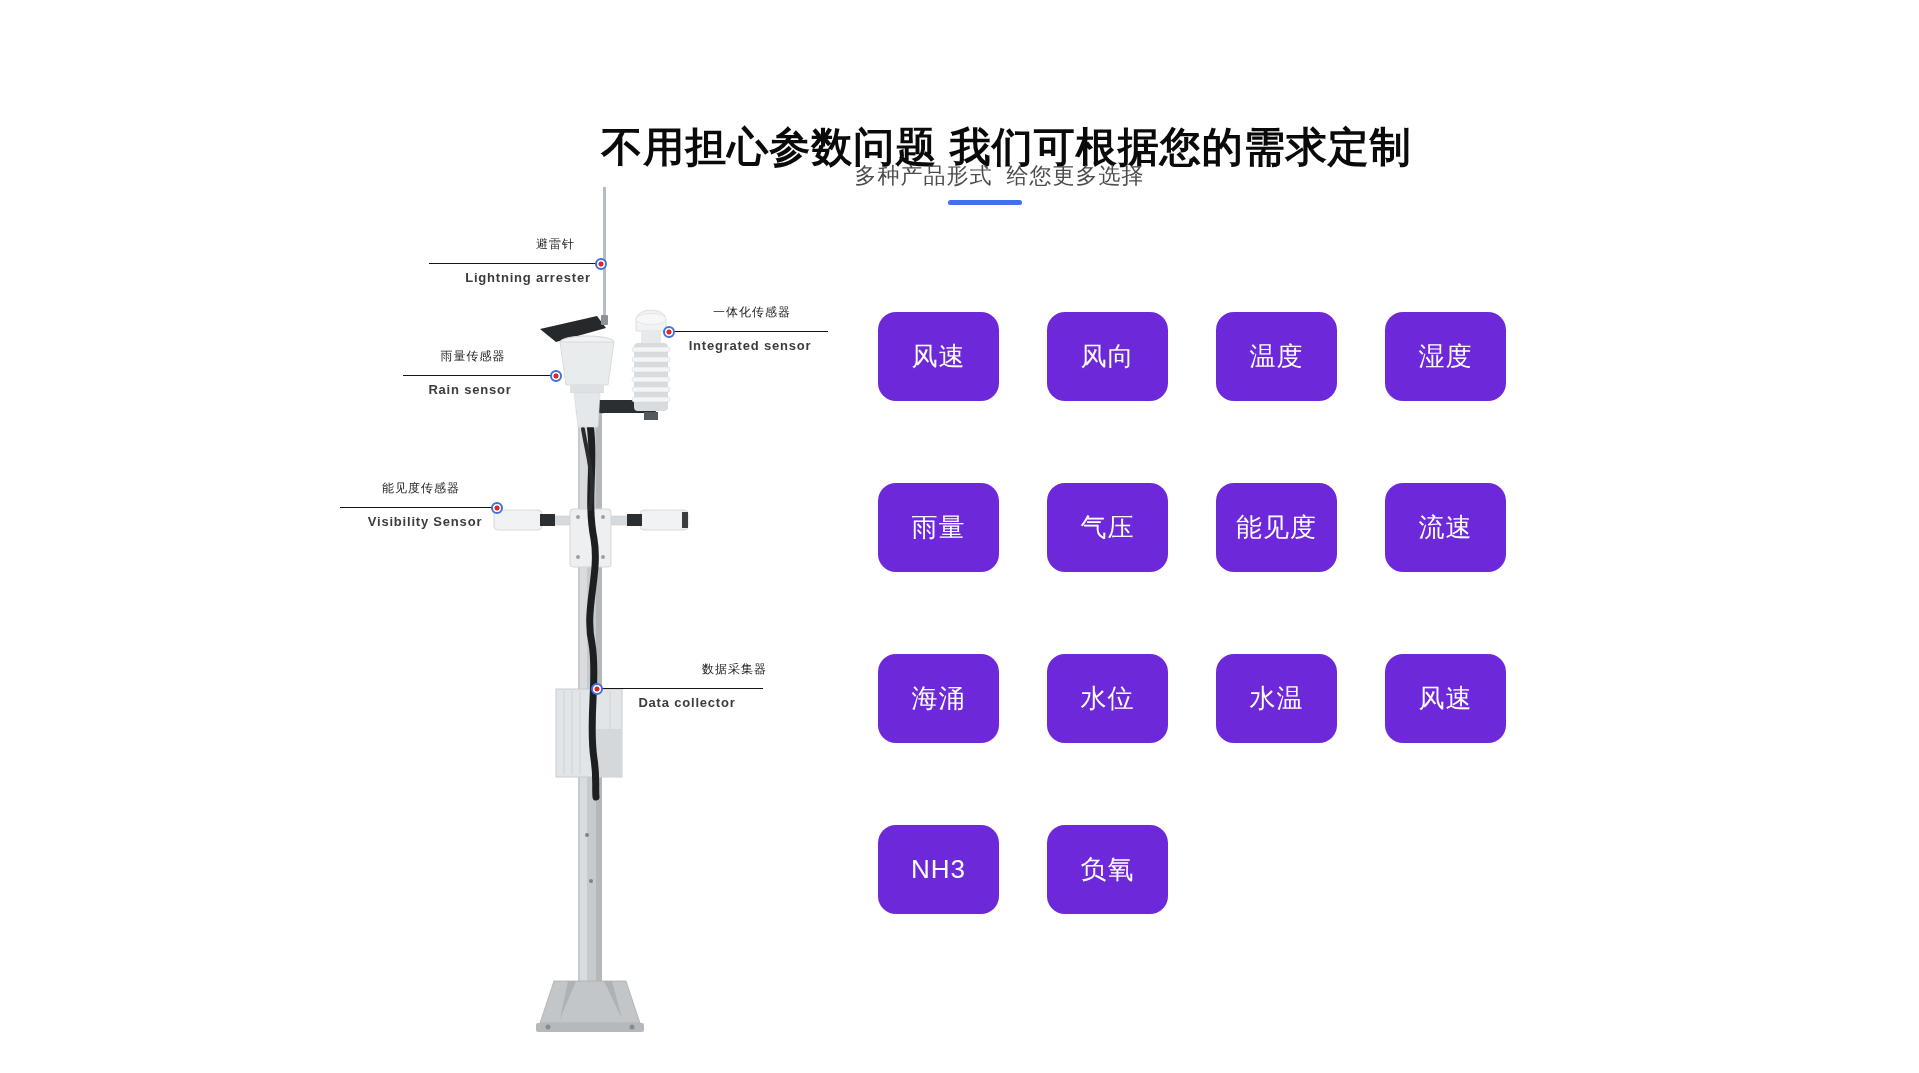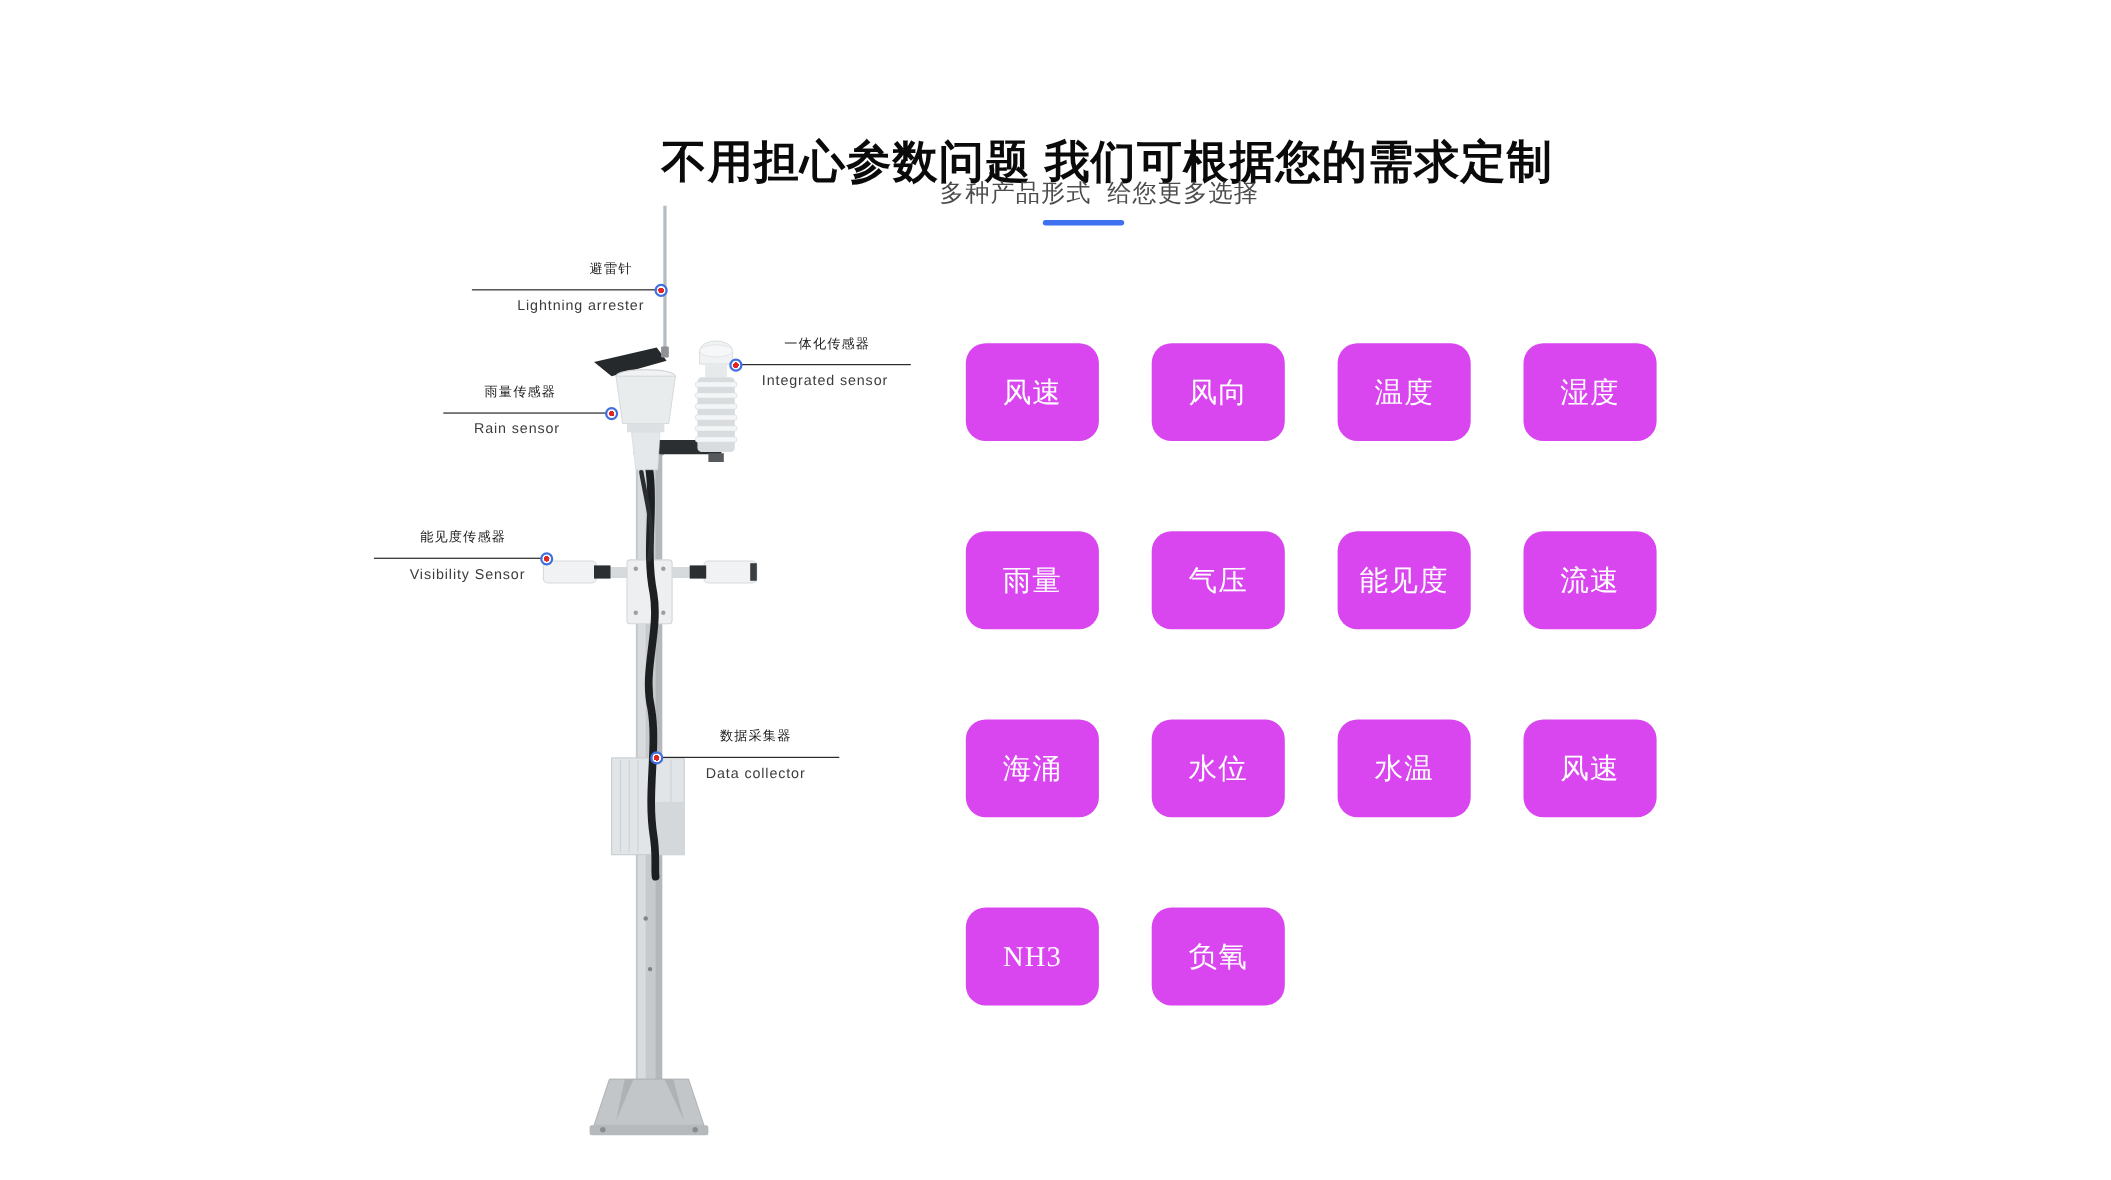--- a/index.html
+++ b/index.html
@@ -20,21 +20,21 @@
     position:absolute;top:171px;left:948px;width:74px;height:5px;
     border-radius:2.5px;background:#3e70ef;
   }
   
   .station-svg{position:absolute;left:330px;top:120px;width:400px;height:900px;}
   .callout-zh{
     position:absolute;font-size:12px;font-weight:500;color:#1b1b1b;
     letter-spacing:1px;white-space:nowrap;
   }
   .callout-en{
-    position:absolute;font-size:13px;font-weight:400;color:#3c3c3c;
+    position:absolute;font-size:13px;font-weight:700;color:#3c3c3c;
     letter-spacing:0.8px;white-space:nowrap;
   }
   .callout-line{position:absolute;height:0;border-top:1.6px solid #141414;}
   .callout-marker{
     position:absolute;width:12px;height:12px;border-radius:50%;box-sizing:border-box;
     border:2px solid #3f6fe0;
     background:radial-gradient(circle,#e02626 0 2.5px,#ffffff 2.6px);
   }
   
   .co1-zh{left:415px;top:207px;width:160px;text-align:right;}
@@ -50,35 +50,35 @@
   .co3-zh{left:393px;top:319px;width:160px;text-align:center;}
   .co3-line{left:403px;top:346px;width:153px;}
   .co3-marker{left:550px;top:341px;}
   .co3-en{left:390px;top:353px;width:160px;text-align:center;}
   
   .co4-zh{left:341px;top:451px;width:160px;text-align:center;}
   .co4-line{left:340px;top:478px;width:157px;}
   .co4-marker{left:491px;top:473px;}
   .co4-en{left:345px;top:485px;width:160px;text-align:center;}
   
-  .co5-zh{left:607px;top:632px;width:160px;text-align:center;}
+  .co5-zh{left:607px;top:632px;width:160px;text-align:right;}
   .co5-line{left:596px;top:659px;width:167px;}
   .co5-marker{left:591px;top:654px;}
   .co5-en{left:607px;top:666px;width:160px;text-align:center;}
   
   .param-grid{
     position:absolute;left:878px;top:283px;
     display:grid;grid-template-columns:repeat(4,121px);
     grid-auto-rows:89px;gap:82px 48px;
   }
   .param-btn{
-    background:#d946ef;border-radius:18px;border:none;
+    background:#6d28d9;border-radius:18px;border:none;
     display:flex;align-items:center;justify-content:center;
     color:#ffffff;font-size:26px;font-weight:400;
-    font-family:Liberation Serif, serif;letter-spacing:1px;
+    font-family:Liberation Sans, sans-serif;letter-spacing:1px;
     cursor:pointer;
   }
 </style>
 </head>
 <body>
 
 <div class="page">
 
   <h1 class="title">不用担心参数问题 我们可根据您的需求定制</h1>
   <div class="subtitle">多种产品形式 给您更多选择</div>

